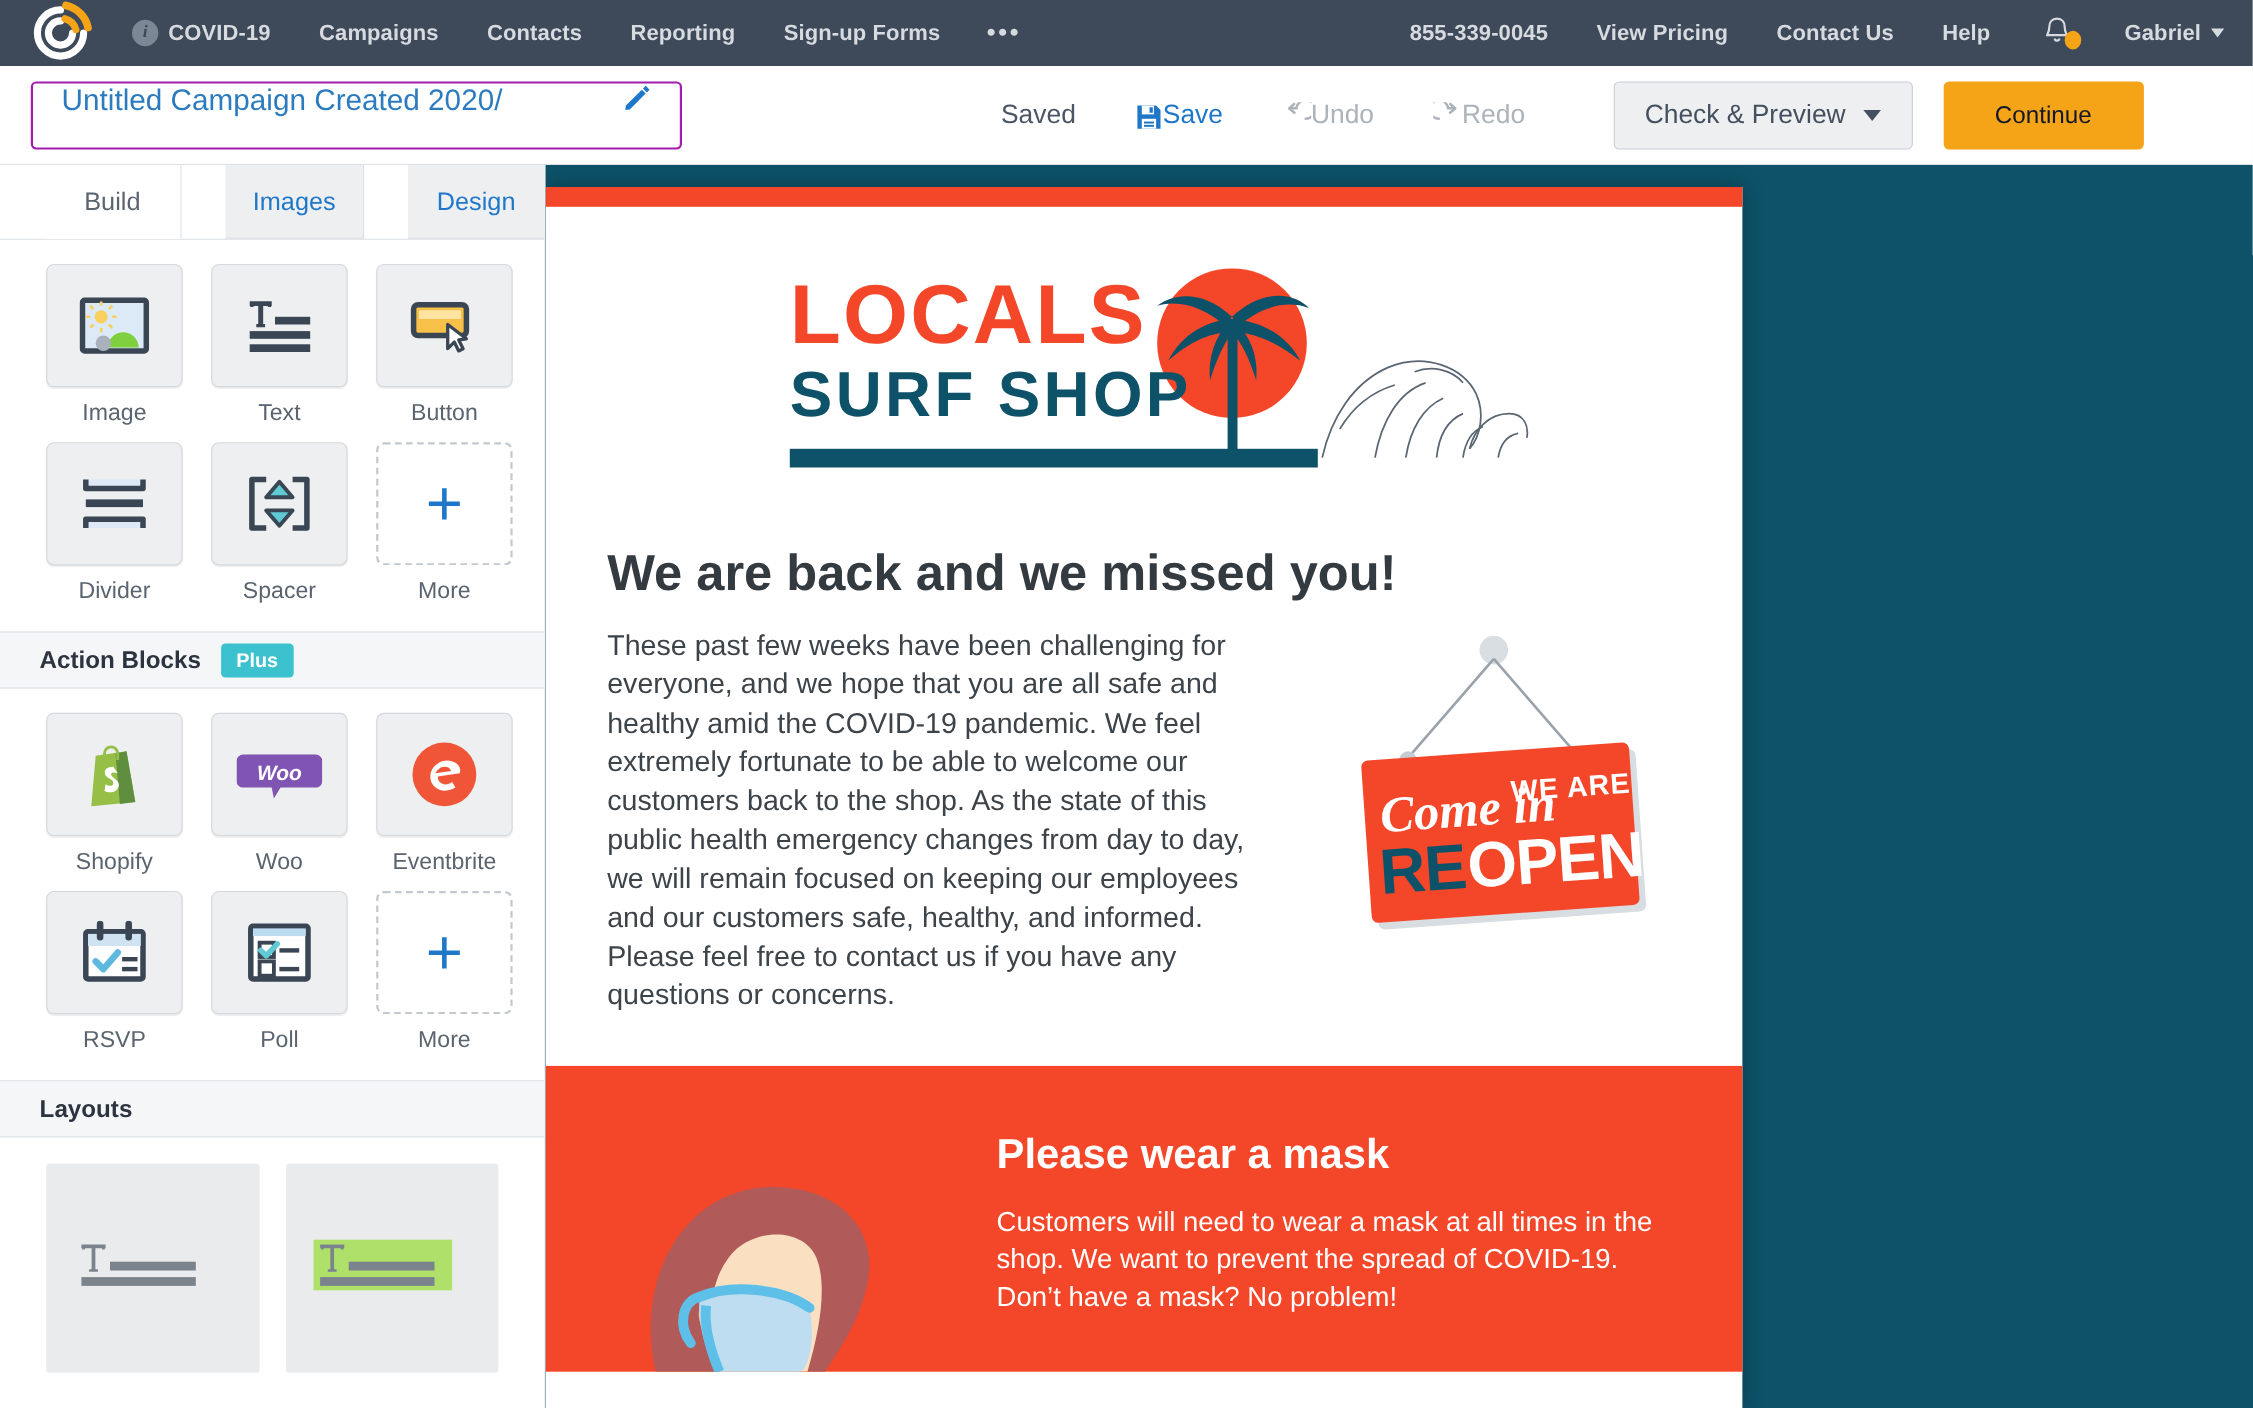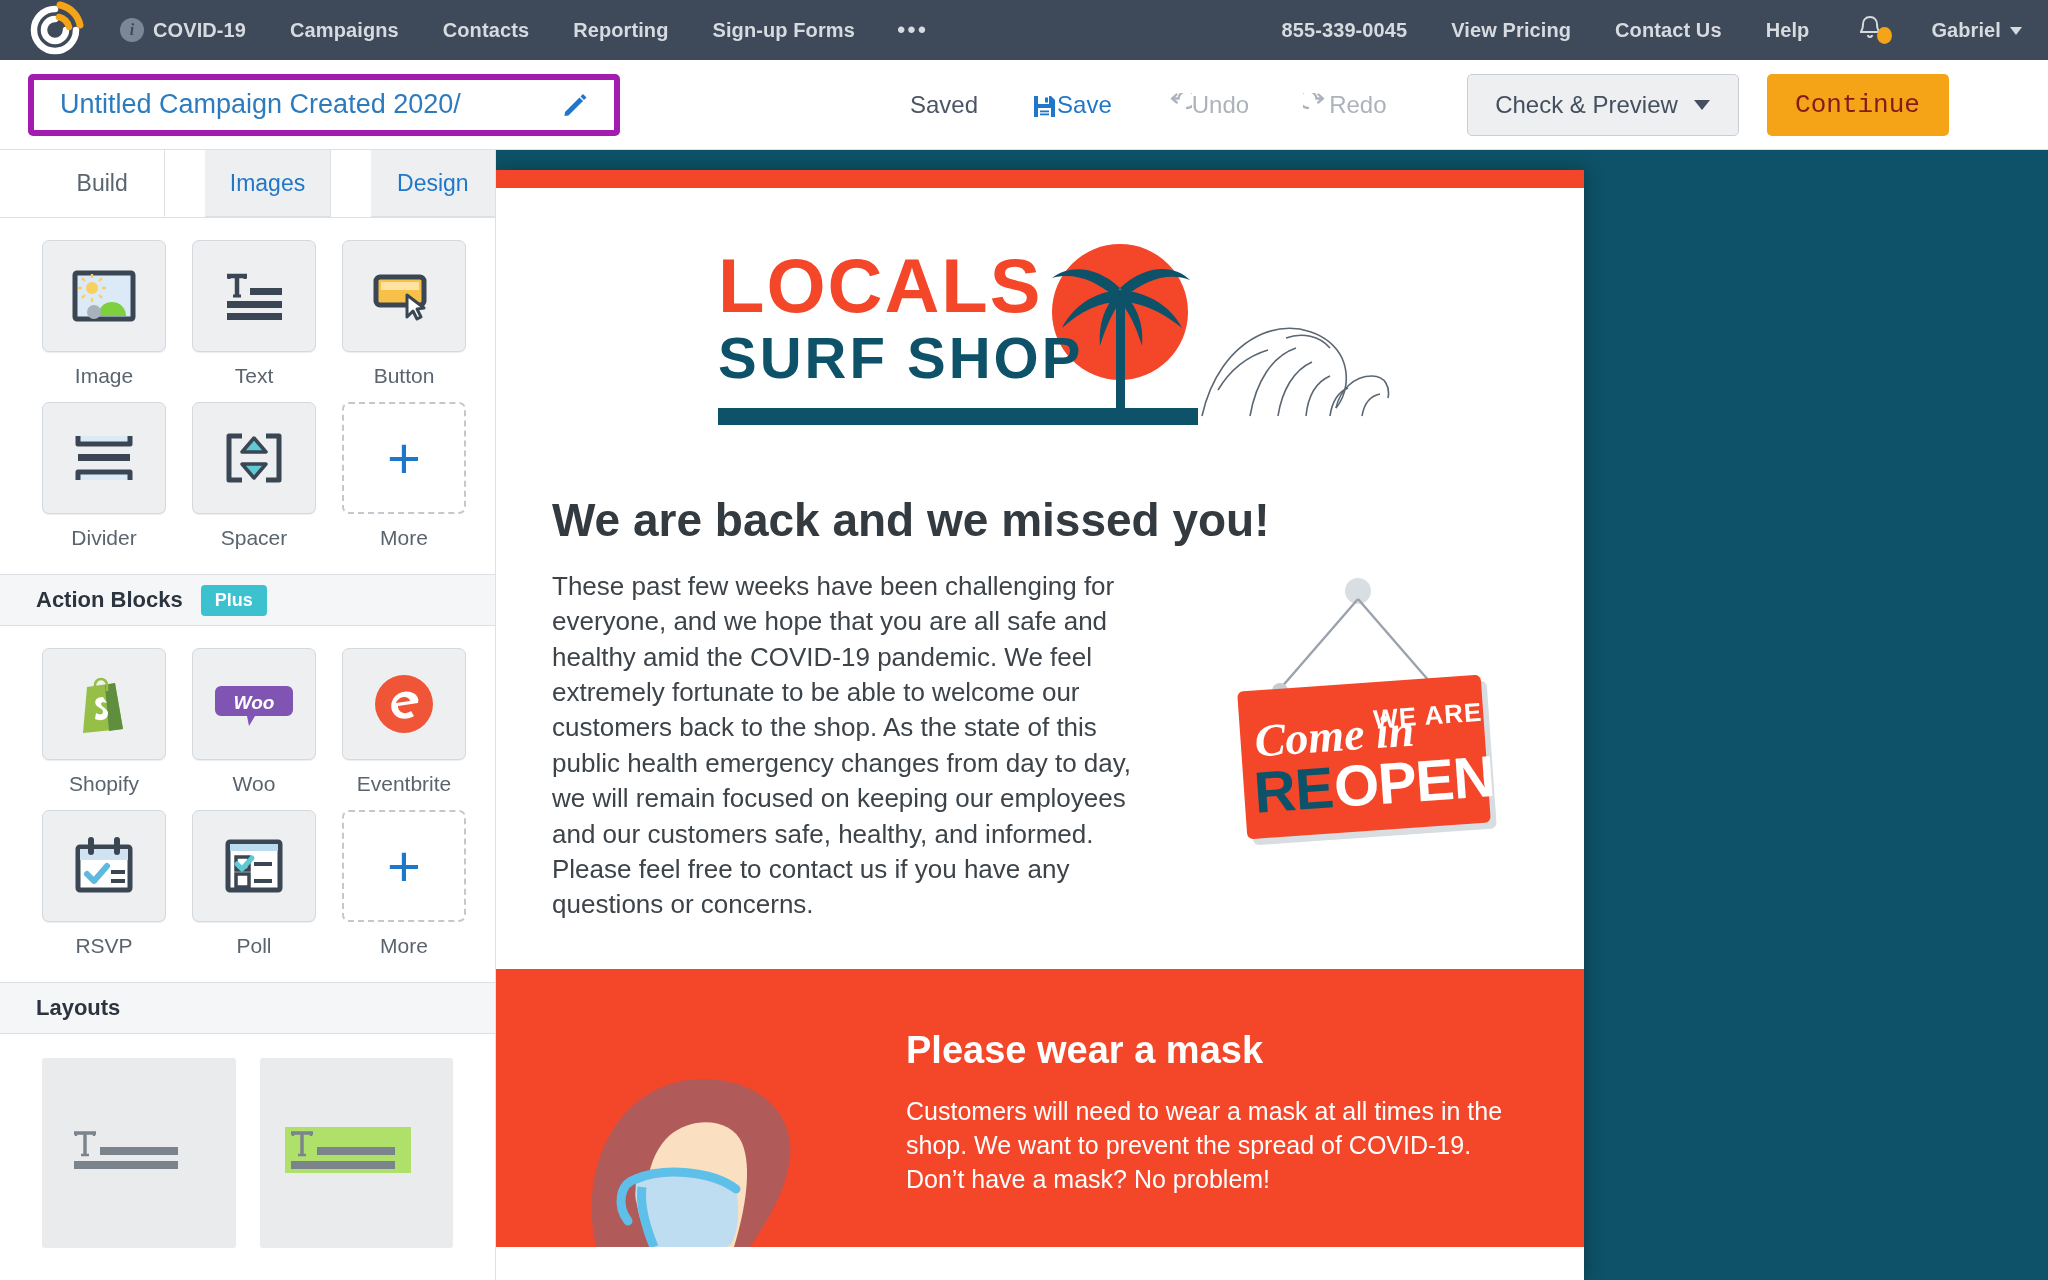--- a/index.html
+++ b/index.html
@@ -49,22 +49,22 @@
   }
 
   
   #toolbar {
     height: 90px; width: 100%;
     background: #fff; border-bottom: 1px solid #DDE1E5;
     display: flex; align-items: center; padding: 0 28px;
   }
   #campaign-title-box {
     width: 592px; height: 62px;
-    border: 6px solid #a21caf; border-radius: 5px;
-    display: flex; align-items: center; padding: 0 26px;
+    border: 2px solid #a21caf; border-radius: 5px;
+    display: flex; padding: 0 26px;
     cursor: text;
     gap: 28px;
   }
   #campaign-title-text {
     color: #2C7BBE; font-size: 27px; white-space: nowrap;
     overflow: hidden; flex: 1;
   }
   #pencil-icon { width: 26px; height: 26px; flex: 0 0 26px; margin-left: 8px; cursor: pointer; }
   #saved-label { color: #4A5566; font-size: 24px; margin-left: 290px; }
   .tb-btn {
@@ -80,22 +80,22 @@
     color: #44505F; font-size: 24px; cursor: pointer; padding: 0 22px;
   }
   .caret-dark {
     width: 0; height: 0;
     border-left: 8px solid transparent; border-right: 8px solid transparent;
     border-top: 10px solid #44505F;
   }
   #continue-btn {
     margin-left: 28px; height: 62px; width: 182px;
     background: #F5A317; border: none; border-radius: 5px;
-    color: #7f1d1d; font-size: 26px; cursor: pointer;
-    font-family: Liberation Mono, monospace;
+    color: #0f172a; font-size: 22px; cursor: pointer;
+    font-family: Liberation Sans, sans-serif;
   }
 
   
   #workspace { display: flex; height: calc(1280px - 150px); width: 100%; }
 
   
   #sidebar {
     width: 496px; flex: 0 0 496px; height: 100%;
     background: #fff; border-right: 1px solid #DDE1E5;
     overflow: hidden;

